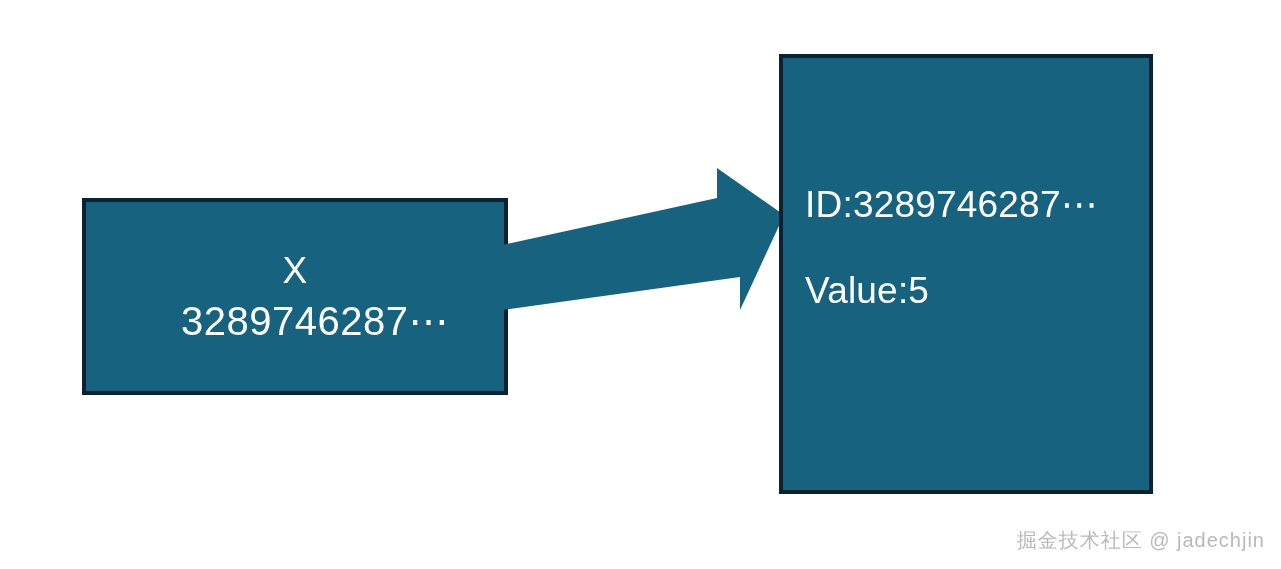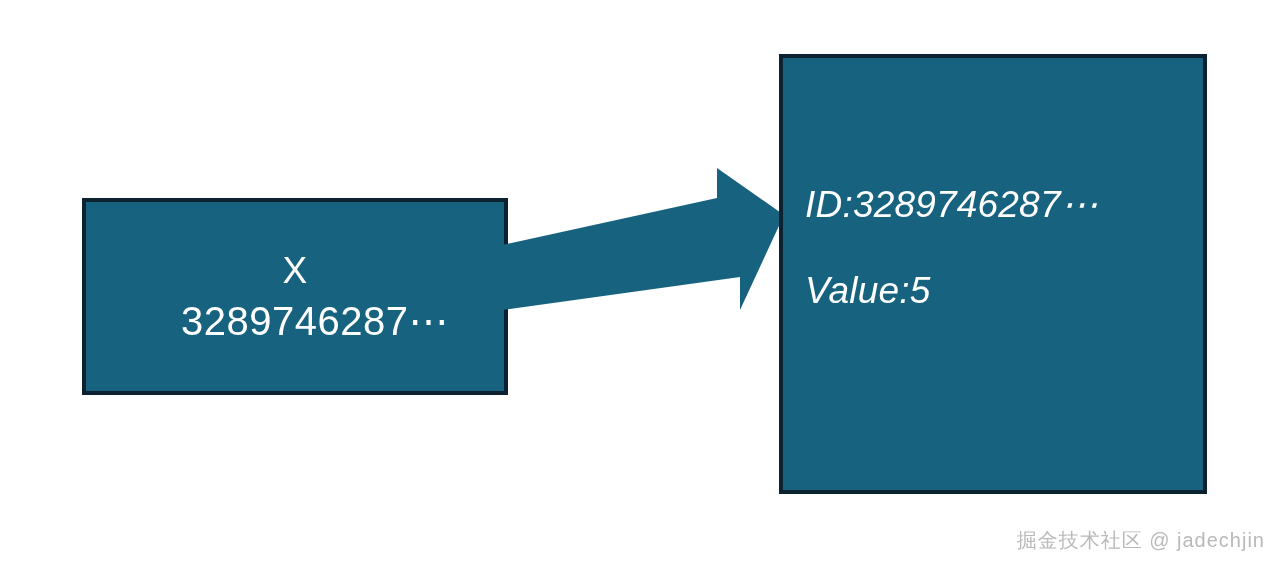--- a/index.html
+++ b/index.html
@@ -53,24 +53,23 @@
   }
   #var-box .line-addr {
     font-size: 40px;
     line-height: 52px;
     margin-left: 40px;
   }
 
   #object-box {
     left: 779px;
     top: 54px;
-    width: 428px;
+    width: 374px;
     height: 440px;
     padding: 4px;
-    font-style: italic;
   }
 
   #object-box .fields {
     position: absolute;
     left: 22px;
     top: 125px;
     right: 10px;
   }
   #object-box .field {
     font-size: 37px;

